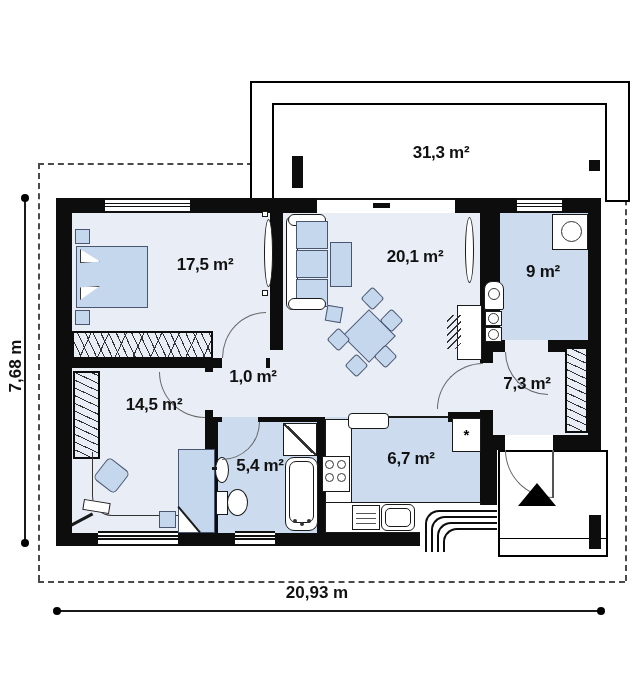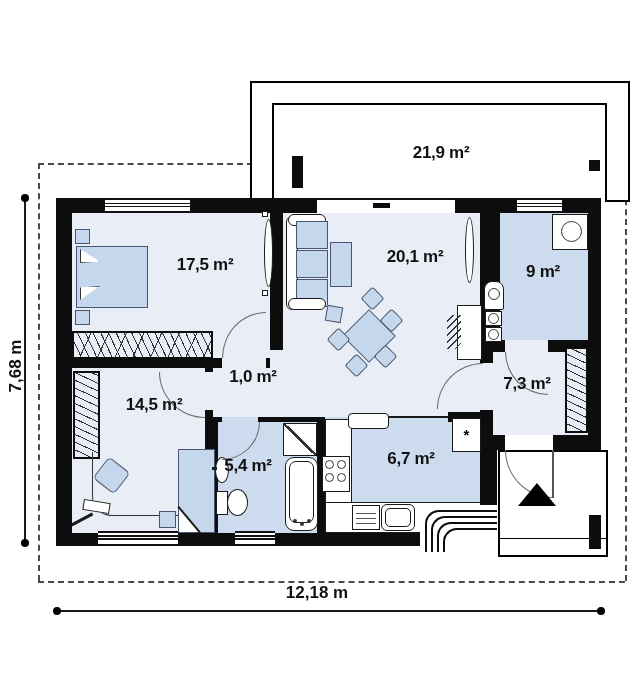--- a/index.html
+++ b/index.html
@@ -165,33 +165,33 @@
   <div class="line" style="left:552px;top:450px;width:1.5px;height:48px;background:#555"></div>
   <div class="abs" style="left:518px;top:483px;width:0;height:0;border-left:19px solid transparent;border-right:19px solid transparent;border-bottom:23px solid #000"></div>
   <div class="blk" style="left:589px;top:515px;width:12px;height:34px"></div>
 
   <div class="abs" style="left:420px;top:505px;width:77px;height:52px;background:#fff"></div>
   <div class="step" style="left:425px;top:510px;width:72px;height:42px"></div>
   <div class="step" style="left:431px;top:516px;width:66px;height:36px"></div>
   <div class="step" style="left:437px;top:522px;width:60px;height:30px"></div>
   <div class="step" style="left:443px;top:528px;width:54px;height:24px"></div>
 
-  <div class="lbl" style="left:441px;top:153px">21,9 m²</div>
+  <div class="lbl" style="left:441px;top:153px">31,3 m²</div>
   <div class="lbl" style="left:205px;top:265px">17,5 m²</div>
   <div class="lbl" style="left:415px;top:257px">20,1 m²</div>
   <div class="lbl" style="left:543px;top:272px">9 m²</div>
   <div class="lbl" style="left:253px;top:377px">1,0 m²</div>
   <div class="lbl" style="left:154px;top:405px">14,5 m²</div>
   <div class="lbl" style="left:527px;top:384px">7,3 m²</div>
-  <div class="lbl" style="left:248px;top:466px">5,4 m²</div>
+  <div class="lbl" style="left:260px;top:466px">5,4 m²</div>
   <div class="lbl" style="left:411px;top:459px">6,7 m²</div>
 
   <div class="line" style="left:24px;top:198px;width:2px;height:345px"></div>
   <div class="dot" style="left:21px;top:194px"></div>
   <div class="dot" style="left:21px;top:539px"></div>
   <div class="dim" style="left:16px;top:366px;transform:translate(-50%,-50%) rotate(-90deg)">7,68 m</div>
 
   <div class="line" style="left:57px;top:610px;width:544px;height:2px"></div>
   <div class="dot" style="left:53px;top:607px"></div>
   <div class="dot" style="left:597px;top:607px"></div>
-  <div class="dim" style="left:317px;top:593px">12,18 m</div>
+  <div class="dim" style="left:317px;top:593px">20,93 m</div>
 
 </div>
 
 </body></html>

